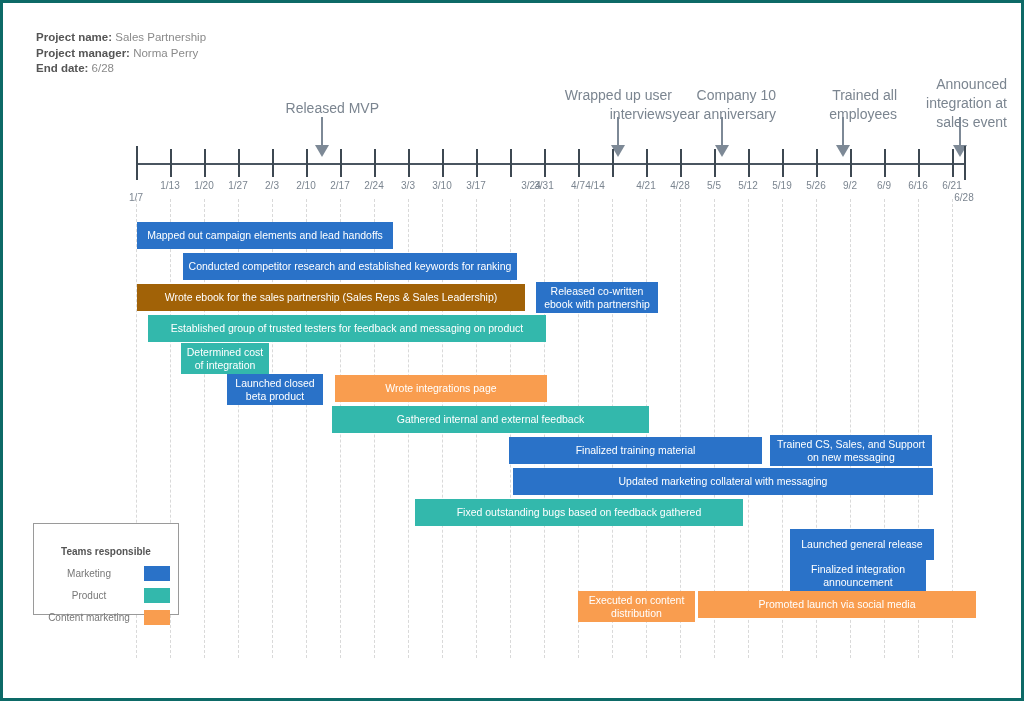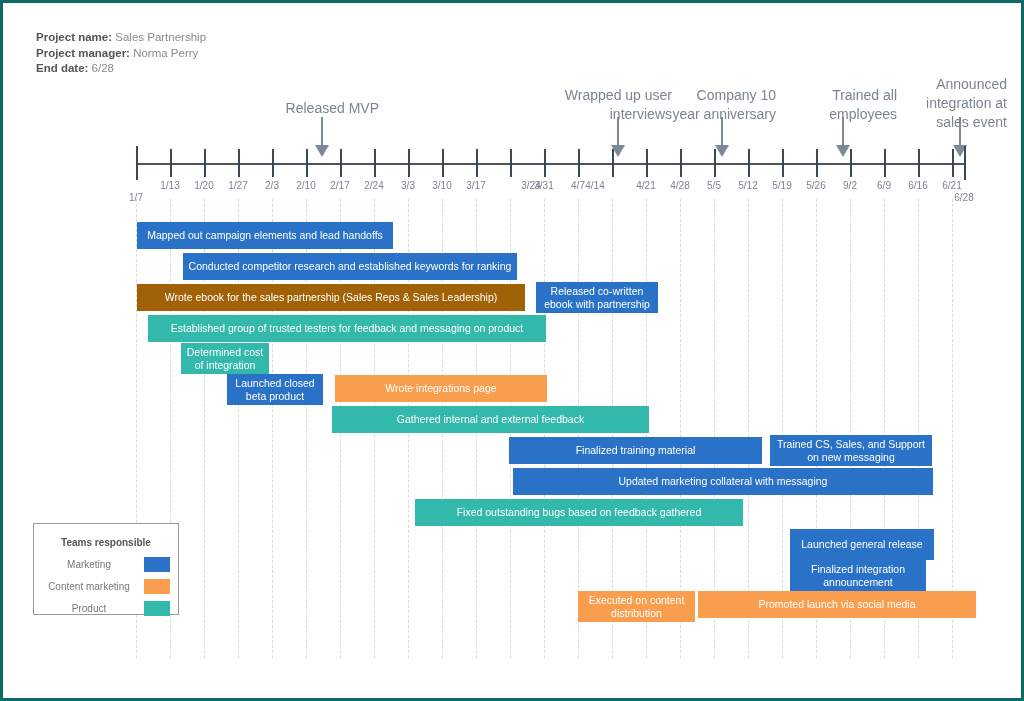--- a/index.html
+++ b/index.html
@@ -135,21 +135,21 @@
   
   #legend {
     position: absolute;
     left: 30px;
     top: 520px;
     width: 146px;
     height: 92px;
     box-sizing: border-box;
     border: 1px solid #9a9a9a;
     background: #ffffff;
-    padding-top: 13px;
+    padding-top: 22px;
   }
   #legend-title {
     font-size: 10px;
     font-weight: bold;
     color: #555555;
     text-align: center;
     margin-bottom: 5px;
   }
   .legend-row {
     display: flex;
@@ -313,23 +313,23 @@
   </div>
 
   <div id="legend">
     <div id="legend-title">Teams responsible</div>
     <div id="legend-rows">
         <div class="legend-row">
           <span class="legend-label">Marketing</span>
           <span class="legend-swatch" style="background: rgb(42, 114, 200);"></span>
         </div>
         <div class="legend-row">
+          <span class="legend-label">Product</span>
+          <span class="legend-swatch" style="background: rgb(51, 184, 172);"></span>
+        </div>
+        <div class="legend-row">
           <span class="legend-label">Content marketing</span>
           <span class="legend-swatch" style="background: rgb(249, 157, 79);"></span>
         </div>
-        <div class="legend-row">
-          <span class="legend-label">Product</span>
-          <span class="legend-swatch" style="background: rgb(51, 184, 172);"></span>
-        </div>
       </div>
   </div>
 
 </div>
 
 </body></html>

